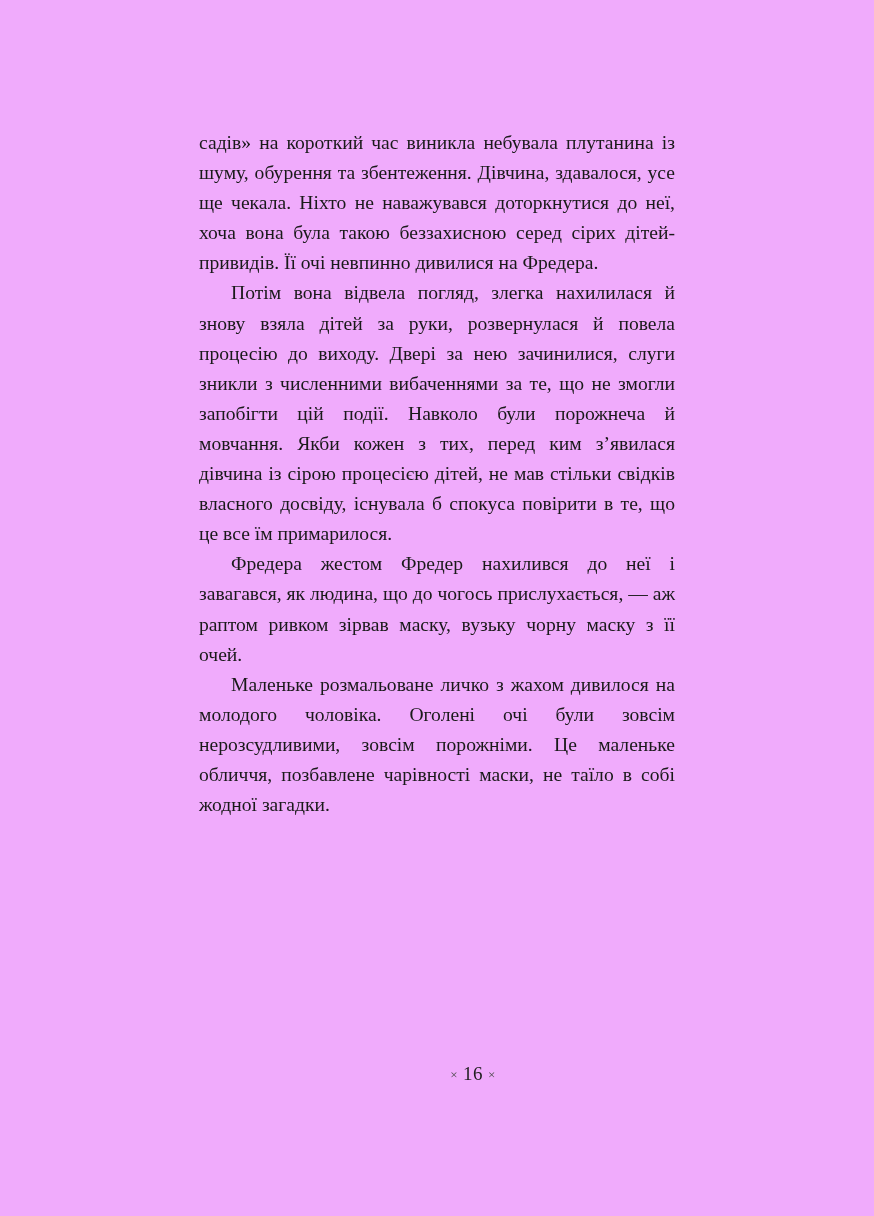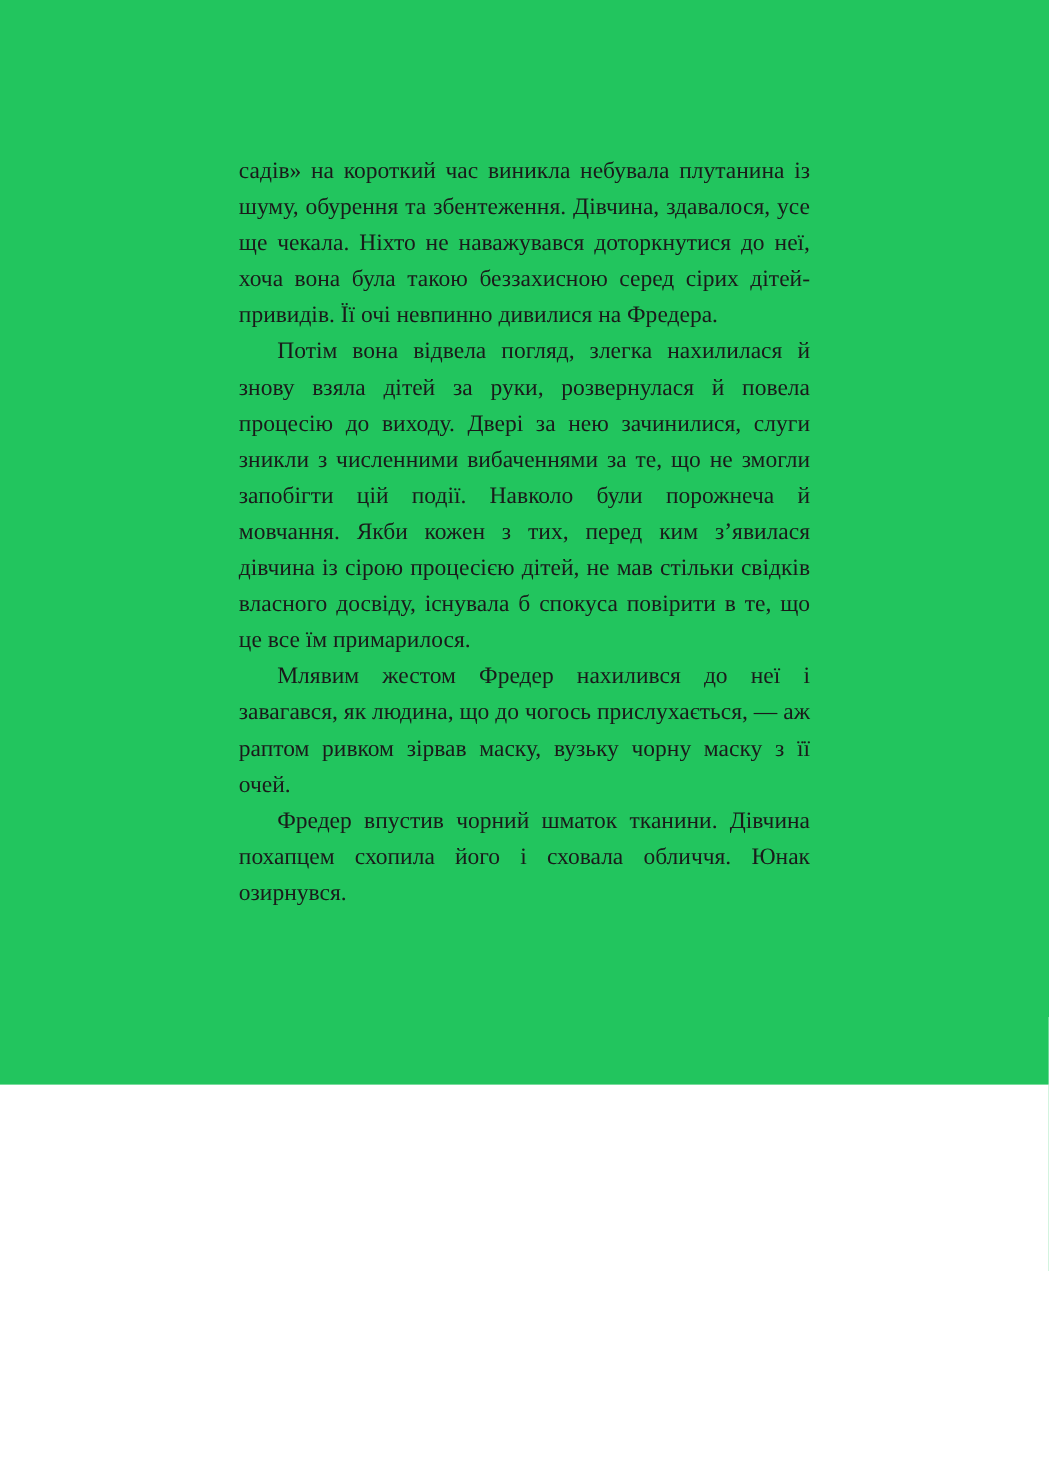--- a/index.html
+++ b/index.html
@@ -4,23 +4,23 @@
 <title>Book page</title>
 <style>
   html, body {
     margin: 0;
     padding: 0;
     background: #ffffff;
   }
   .page {
     position: relative;
     width: 874px;
-    height: 904px;
+    height: 1216px;
     margin: 0 auto;
-    background: #22c55e;
+    background: #f0abfc;
     overflow: hidden;
     font-family: "Liberation Serif", "DejaVu Serif", serif;
   }
   .text-block {
     position: absolute;
     left: 199px;
     top: 128px;
     width: 476px;
   }
   .para {
@@ -61,21 +61,21 @@
   }
 </style>
 </head>
 <body>
 
 <div class="page">
 
   <div class="text-block">
     <p class="para no-indent">садів» на короткий час виникла небувала плутанина із шуму, обурення та збентеження. Дівчина, здавалося, усе ще чекала. Ніхто не наважувався доторкнутися до неї, хоча вона була такою беззахисною серед сірих дітей-привидів. Її очі невпинно дивилися на Фредера.</p>
     <p class="para">Потім вона відвела погляд, злегка нахилилася й знову взяла дітей за руки, розвернулася й повела процесію до виходу. Двері за нею зачинилися, слуги зникли з численними вибаченнями за те, що не змогли запобігти цій події. Навколо були порожнеча й мовчання. Якби кожен з тих, перед ким з’явилася дівчина із сірою процесією дітей, не мав стільки свідків власного досвіду, існувала б спокуса повірити в те, що це все їм примарилося.</p>
-    <p class="para">Млявим жестом Фредер нахилився до неї і завагався, як людина, що до чогось прислухається, — аж раптом ривком зірвав маску, вузьку чорну маску з її очей.</p>
-    <p class="para">Фредер впустив чорний шматок тканини. Дівчина похапцем схопила його і сховала обличчя. Юнак озирнувся.</p>
+    <p class="para">Фредера жестом Фредер нахилився до неї і завагався, як людина, що до чогось прислухається, — аж раптом ривком зірвав маску, вузьку чорну маску з її очей.</p>
+    <p class="para">Маленьке розмальоване личко з жахом дивилося на молодого чоловіка. Оголені очі були зовсім нерозсудливими, зовсім порожніми. Це маленьке обличчя, позбавлене чарівності маски, не таїло в собі жодної загадки.</p>
   </div>
 
   <div class="footer">
     <span class="orn">×</span><span class="pnum">16</span><span class="orn">×</span>
   </div>
 
 </div>
 
 </body></html>

